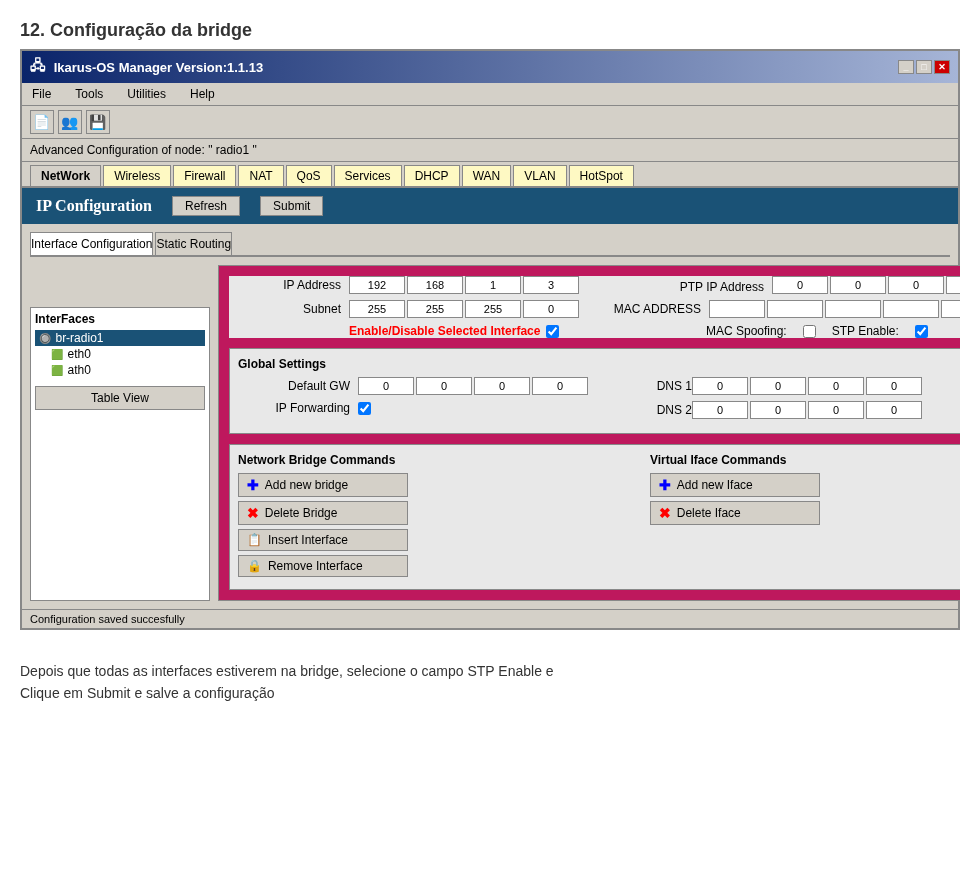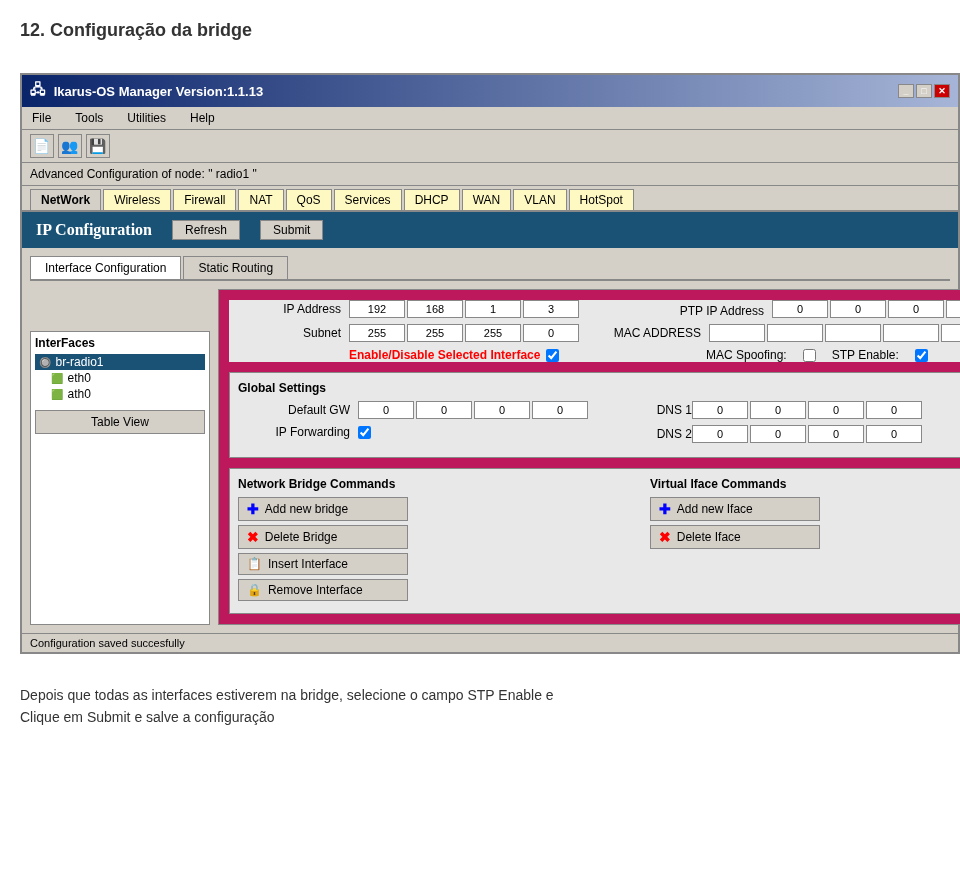--- a/index.html
+++ b/index.html
@@ -2,21 +2,21 @@
 <html><head>
   <meta charset="utf-8">
   <style>
     * { box-sizing: border-box; margin: 0; padding: 0; }
     body { font-family: Arial, sans-serif; background: #fff; padding: 20px; }
 
     .page-title {
       font-size: 18px;
       font-weight: bold;
       color: #333;
-      margin-bottom: 32px;
+      margin-bottom: 8px;
     }
 
     .window {
       border: 2px solid #888;
       background: #d4d0c8;
       width: 940px;
     }
 
     .title-bar {
       background: linear-gradient(to right, #0a246a, #a6b5d7);
@@ -166,21 +166,21 @@
 
     .subtab-row {
       display: flex;
       gap: 2px;
       margin-bottom: 8px;
       border-bottom: 2px solid #888;
       padding-bottom: 0;
     }
 
     .subtab {
-      padding: 4px 14px;
+      padding: 4px 0;
       font-size: 12px;
       border: 1px solid #888;
       border-bottom: none;
       background: #d4d0c8;
       cursor: pointer;
     }
 
     .subtab.active {
       background: #fff;
     }

